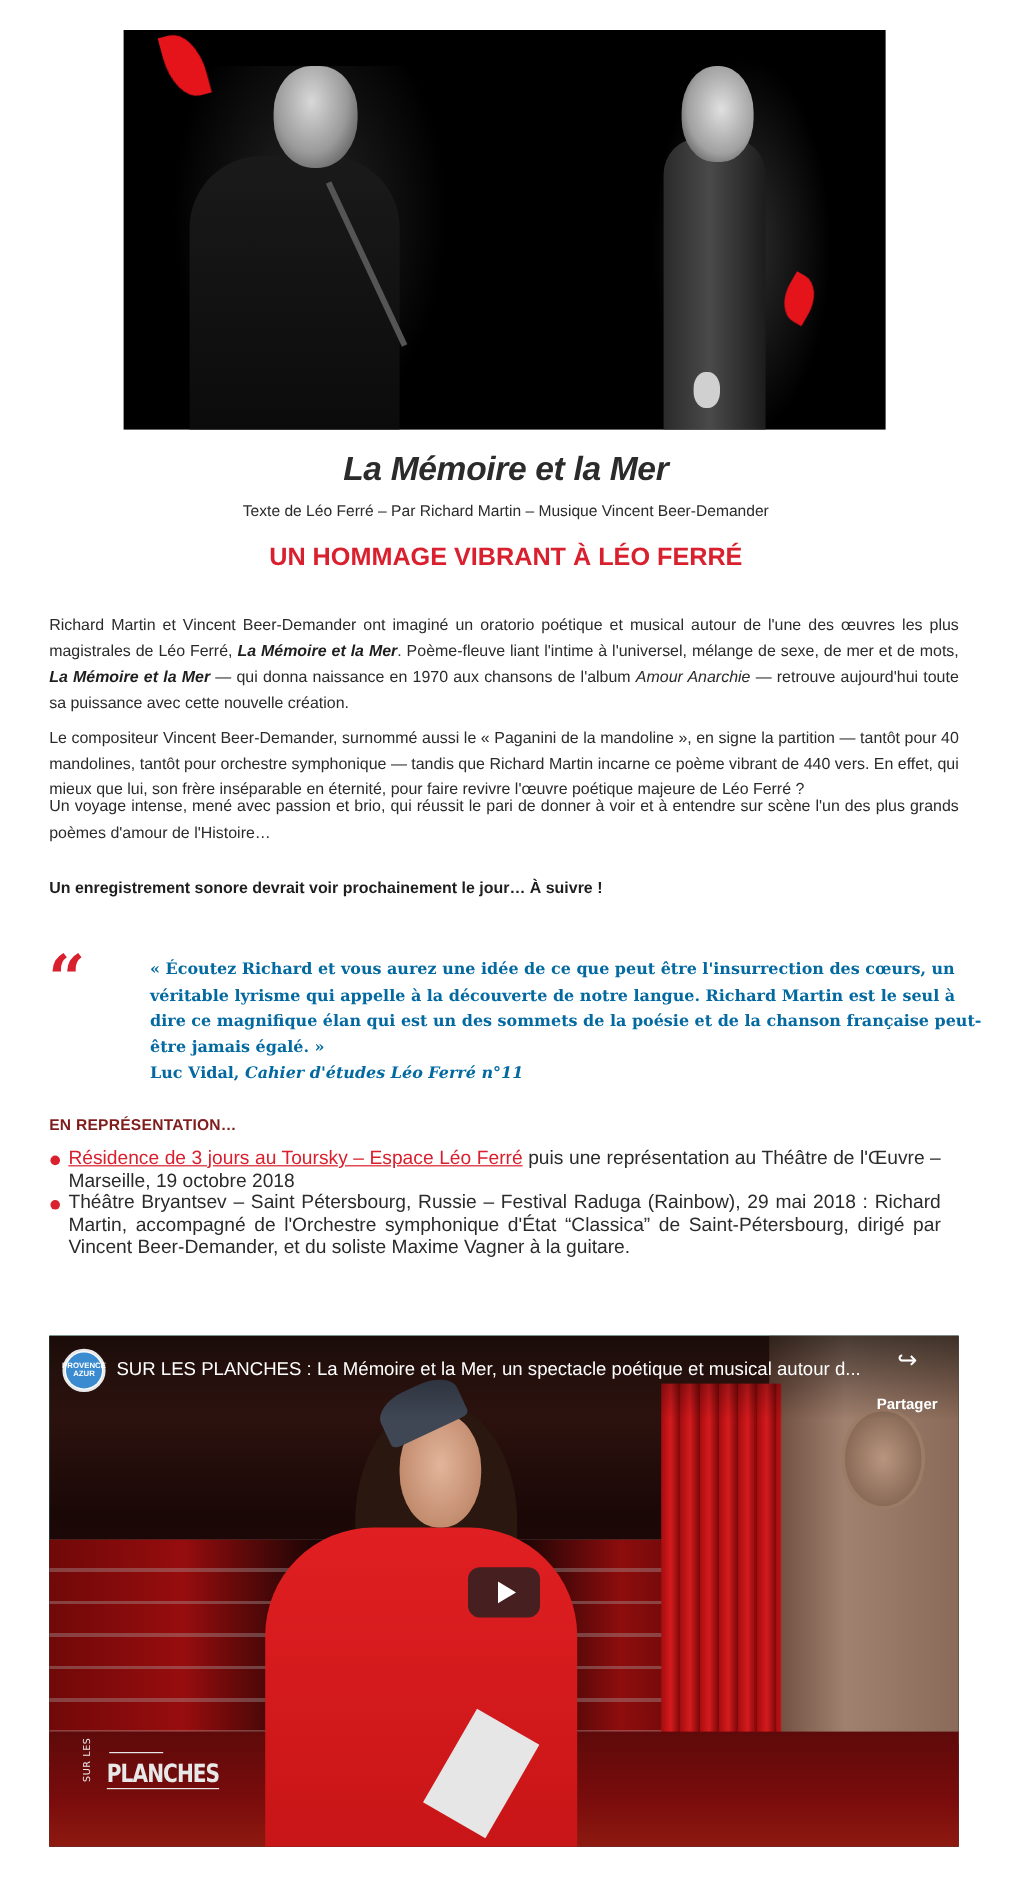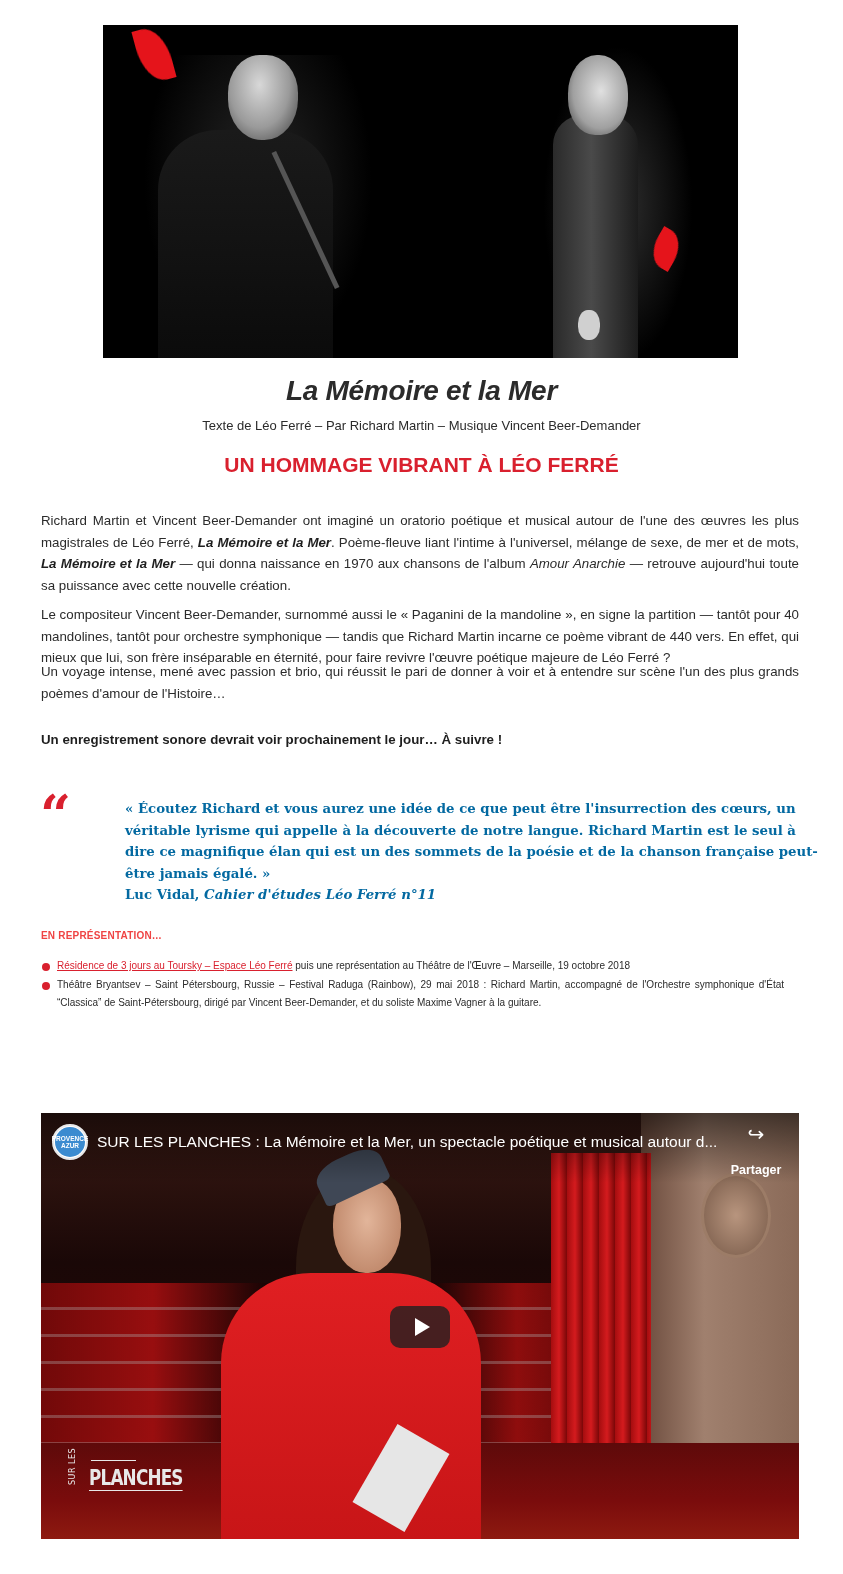--- a/index.html
+++ b/index.html
@@ -68,28 +68,28 @@
     }
     .quote {
       position: absolute; left: 77px; top: 798px; width: 700px;
       font-family: "DejaVu Serif", serif; font-size: 13.3px; line-height: 21.5px;
       color: #0369a1; font-weight: bold; margin-left: 48px;
     }
     .quote .author { font-weight: bold; }
     .quote .source { font-style: italic; }
 
     .section-title {
-      position: absolute; left: 41px; top: 930px; font-size: 10px; font-weight: bold;
-      color: #ef4444; letter-spacing: 0.2px;
+      position: absolute; left: 41px; top: 930px; font-size: 13px; font-weight: bold;
+      color: #7f1d1d; letter-spacing: 0.2px;
     }
     .events {
       position: absolute; left: 41px; top: 957px; width: 743px; list-style: none;
     }
     .events li {
-      position: relative; padding-left: 16px; font-size: 10px; line-height: 18.5px;
+      position: relative; padding-left: 16px; font-size: 16px; line-height: 18.5px;
       color: #2b2b2b; text-align: justify; margin-bottom: 0;
     }
     .events li .bullet {
       position: absolute; left: 1px; top: 6px; width: 8px; height: 8px; border-radius: 50%;
       background: #d9202e;
     }
     .events a { color: #d9202e; text-decoration: underline; }
 
     .video {
       position: absolute; left: 41px; top: 1113px; width: 758px; height: 426px;

